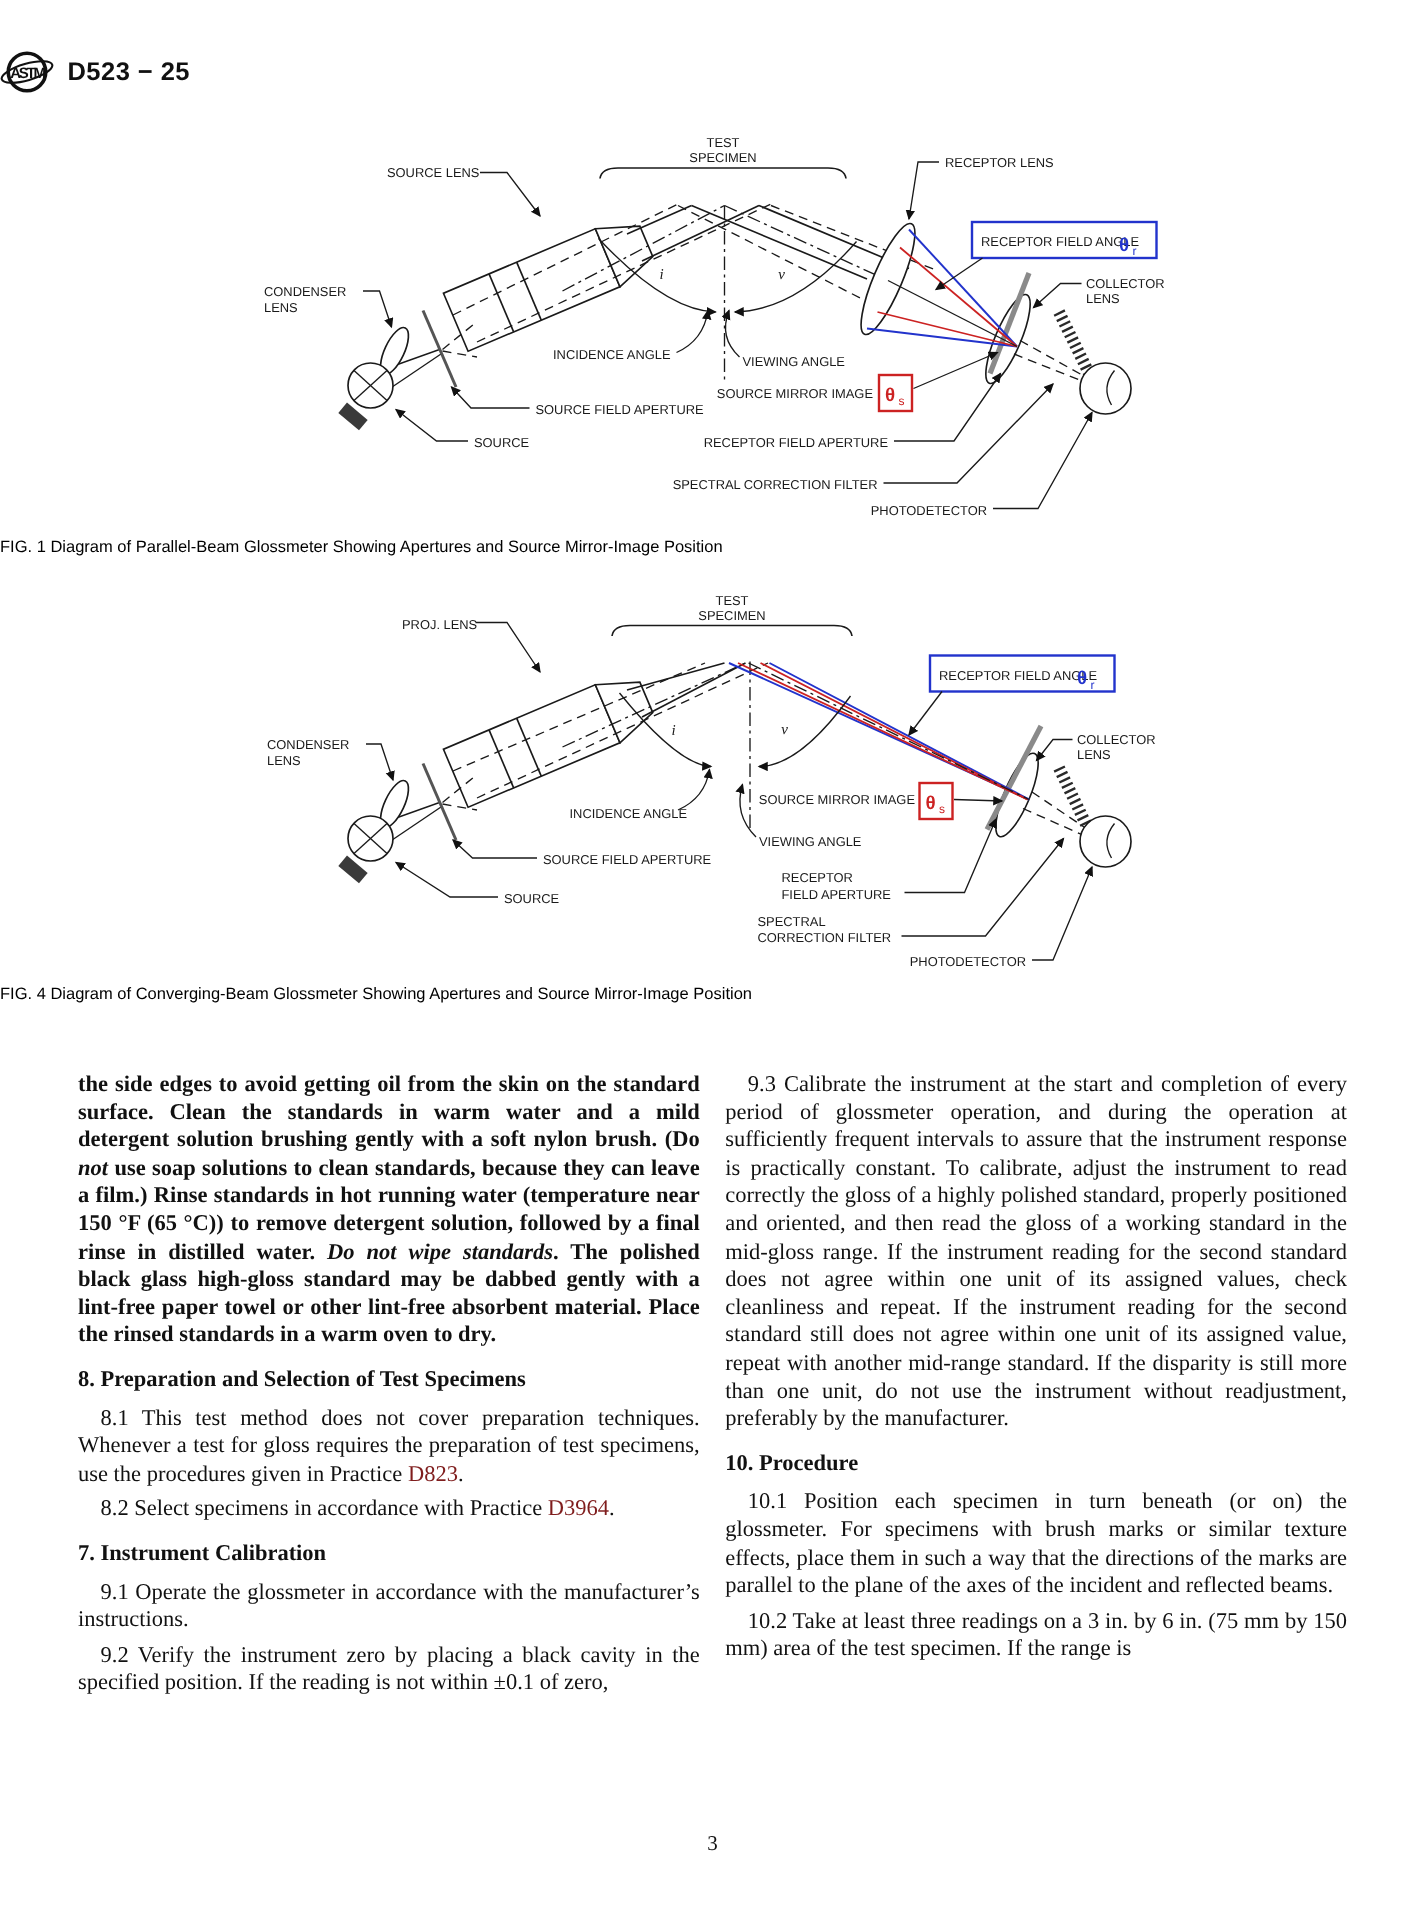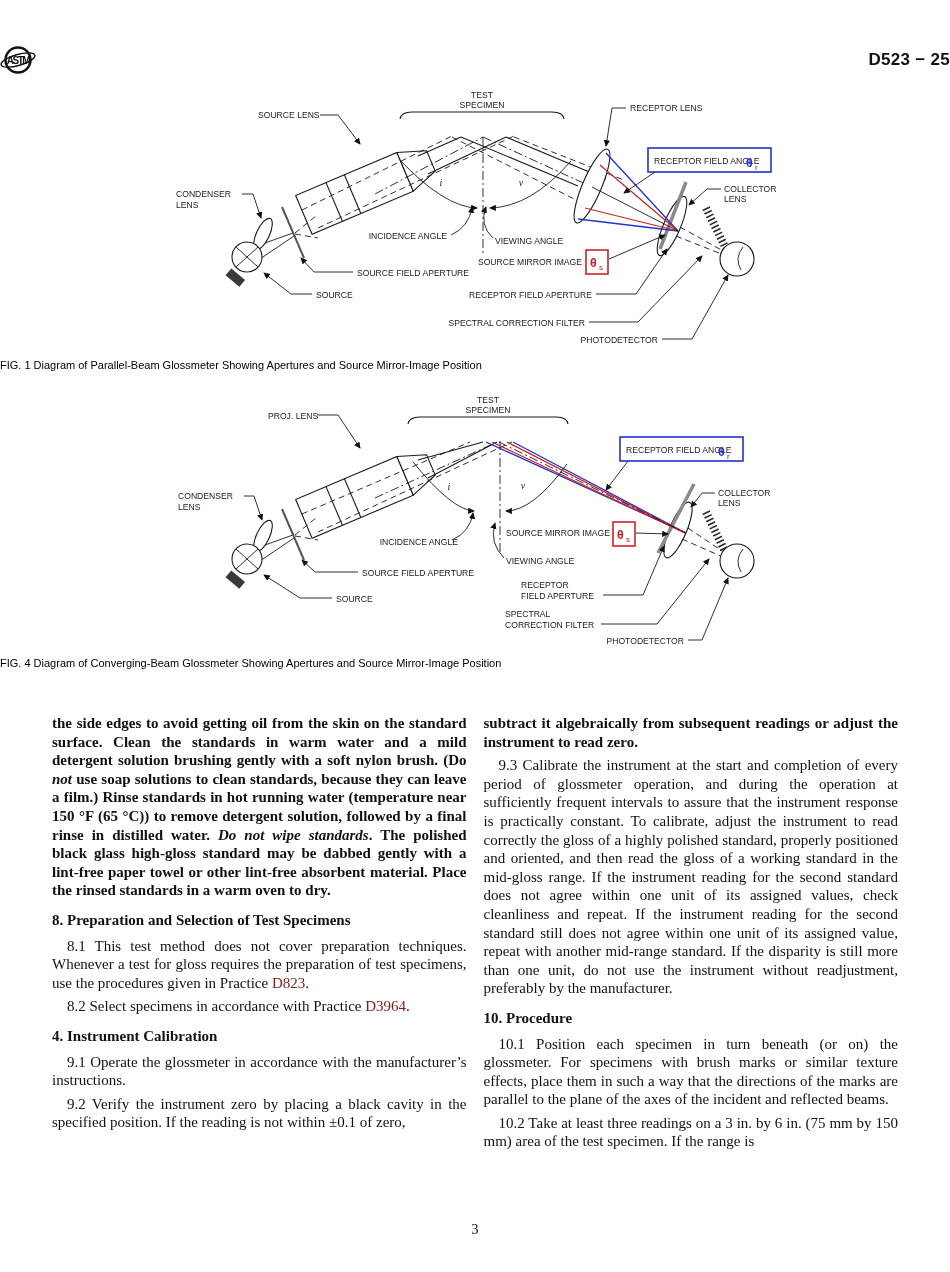--- a/index.html
+++ b/index.html
@@ -1,20 +1,20 @@
 <!DOCTYPE html>
 <html><head>
 <meta charset="utf-8">
 <style>
   html,body{margin:0;padding:0;background:#e8e8e8;}
   .page{position:relative;width:950px;height:1272px;margin:0 auto;background:#ffffff;
         font-family:"Liberation Serif",serif;color:#111;overflow:hidden;}
   
-  .doc-header{position:absolute;top:44px;left:0;width:100%;display:flex;
-              justify-content:space-between;align-items:center;gap:9px;}
+  .doc-header{position:absolute;top:32px;left:0;width:100%;display:flex;
+              justify-content:flex-start;align-items:center;gap:9px;}
   .doc-title{font-family:"Liberation Sans",sans-serif;font-weight:bold;font-size:17px;letter-spacing:.3px;}
   
   .fig-svg{position:absolute;left:0;}
   .fig-caption{position:absolute;left:0;width:100%;text-align:left;
                font-family:"Liberation Sans",sans-serif;font-weight:normal;font-size:11px;color:#000;}
   svg text{font-family:"Liberation Sans",sans-serif;font-size:8.6px;fill:#1a1a1a;}
   svg text.te{text-anchor:end}
   svg text.tm{text-anchor:middle}
   svg text.ang{font-family:"Liberation Serif",serif;font-style:italic;font-size:10px;}
   .ln{stroke:#1a1a1a;stroke-width:1.1;fill:none;}
@@ -254,28 +254,27 @@
     <div class="col">
       <p class="cont"><span>the side edges to avoid getting oil from the skin on the standard surface. Clean the standards in warm water and a mild detergent solution brushing gently with a soft nylon brush. (Do </span><i>not</i><span> use soap solutions to clean standards, because they can leave a film.) Rinse standards in hot running water (temperature near 150 °F (65 °C)) to remove detergent solution, followed by a final rinse in distilled water. </span><i>Do not wipe standards</i><span>. The polished black glass high-gloss standard may be dabbed gently with a lint-free paper towel or other lint-free absorbent material. Place the rinsed standards in a warm oven to dry.</span></p>
 
       <h3>8. Preparation and Selection of Test Specimens</h3>
 
       <p><span>8.1 This test method does not cover preparation techniques. Whenever a test for gloss requires the preparation of test specimens, use the procedures given in Practice </span><a class="ref-link">D823</a><span>.</span></p>
 
 
       <p><span>8.2 Select specimens in accordance with Practice </span><a class="ref-link">D3964</a><span>.</span></p>
 
-      <h3>4. Instrument Calibration</h3>
+      <h3>7. Instrument Calibration</h3>
 
       <p>9.1 Operate the glossmeter in accordance with the manufacturer’s instructions.</p>
       <p>9.2 Verify the instrument zero by placing a black cavity in the specified position. If the reading is not within ±0.1 of zero,</p>
     </div>
 
     <div class="col">
-      <p class="cont">subtract it algebraically from subsequent readings or adjust the instrument to read zero.</p>
       <p>9.3 Calibrate the instrument at the start and completion of every period of glossmeter operation, and during the operation at sufficiently frequent intervals to assure that the instrument response is practically constant. To calibrate, adjust the instrument to read correctly the gloss of a highly polished standard, properly positioned and oriented, and then read the gloss of a working standard in the mid-gloss range. If the instrument reading for the second standard does not agree within one unit of its assigned values, check cleanliness and repeat. If the instrument reading for the second standard still does not agree within one unit of its assigned value, repeat with another mid-range standard. If the disparity is still more than one unit, do not use the instrument without readjustment, preferably by the manufacturer.</p>
       <h3>10. Procedure</h3>
       <p>10.1 Position each specimen in turn beneath (or on) the glossmeter. For specimens with brush marks or similar texture effects, place them in such a way that the directions of the marks are parallel to the plane of the axes of the incident and reflected beams.</p>
       <p>10.2 Take at least three readings on a 3 in. by 6 in. (75 mm by 150 mm) area of the test specimen. If the range is</p>
     </div>
   </div>
 
   <div class="page-num">3</div>
 </div>
 

